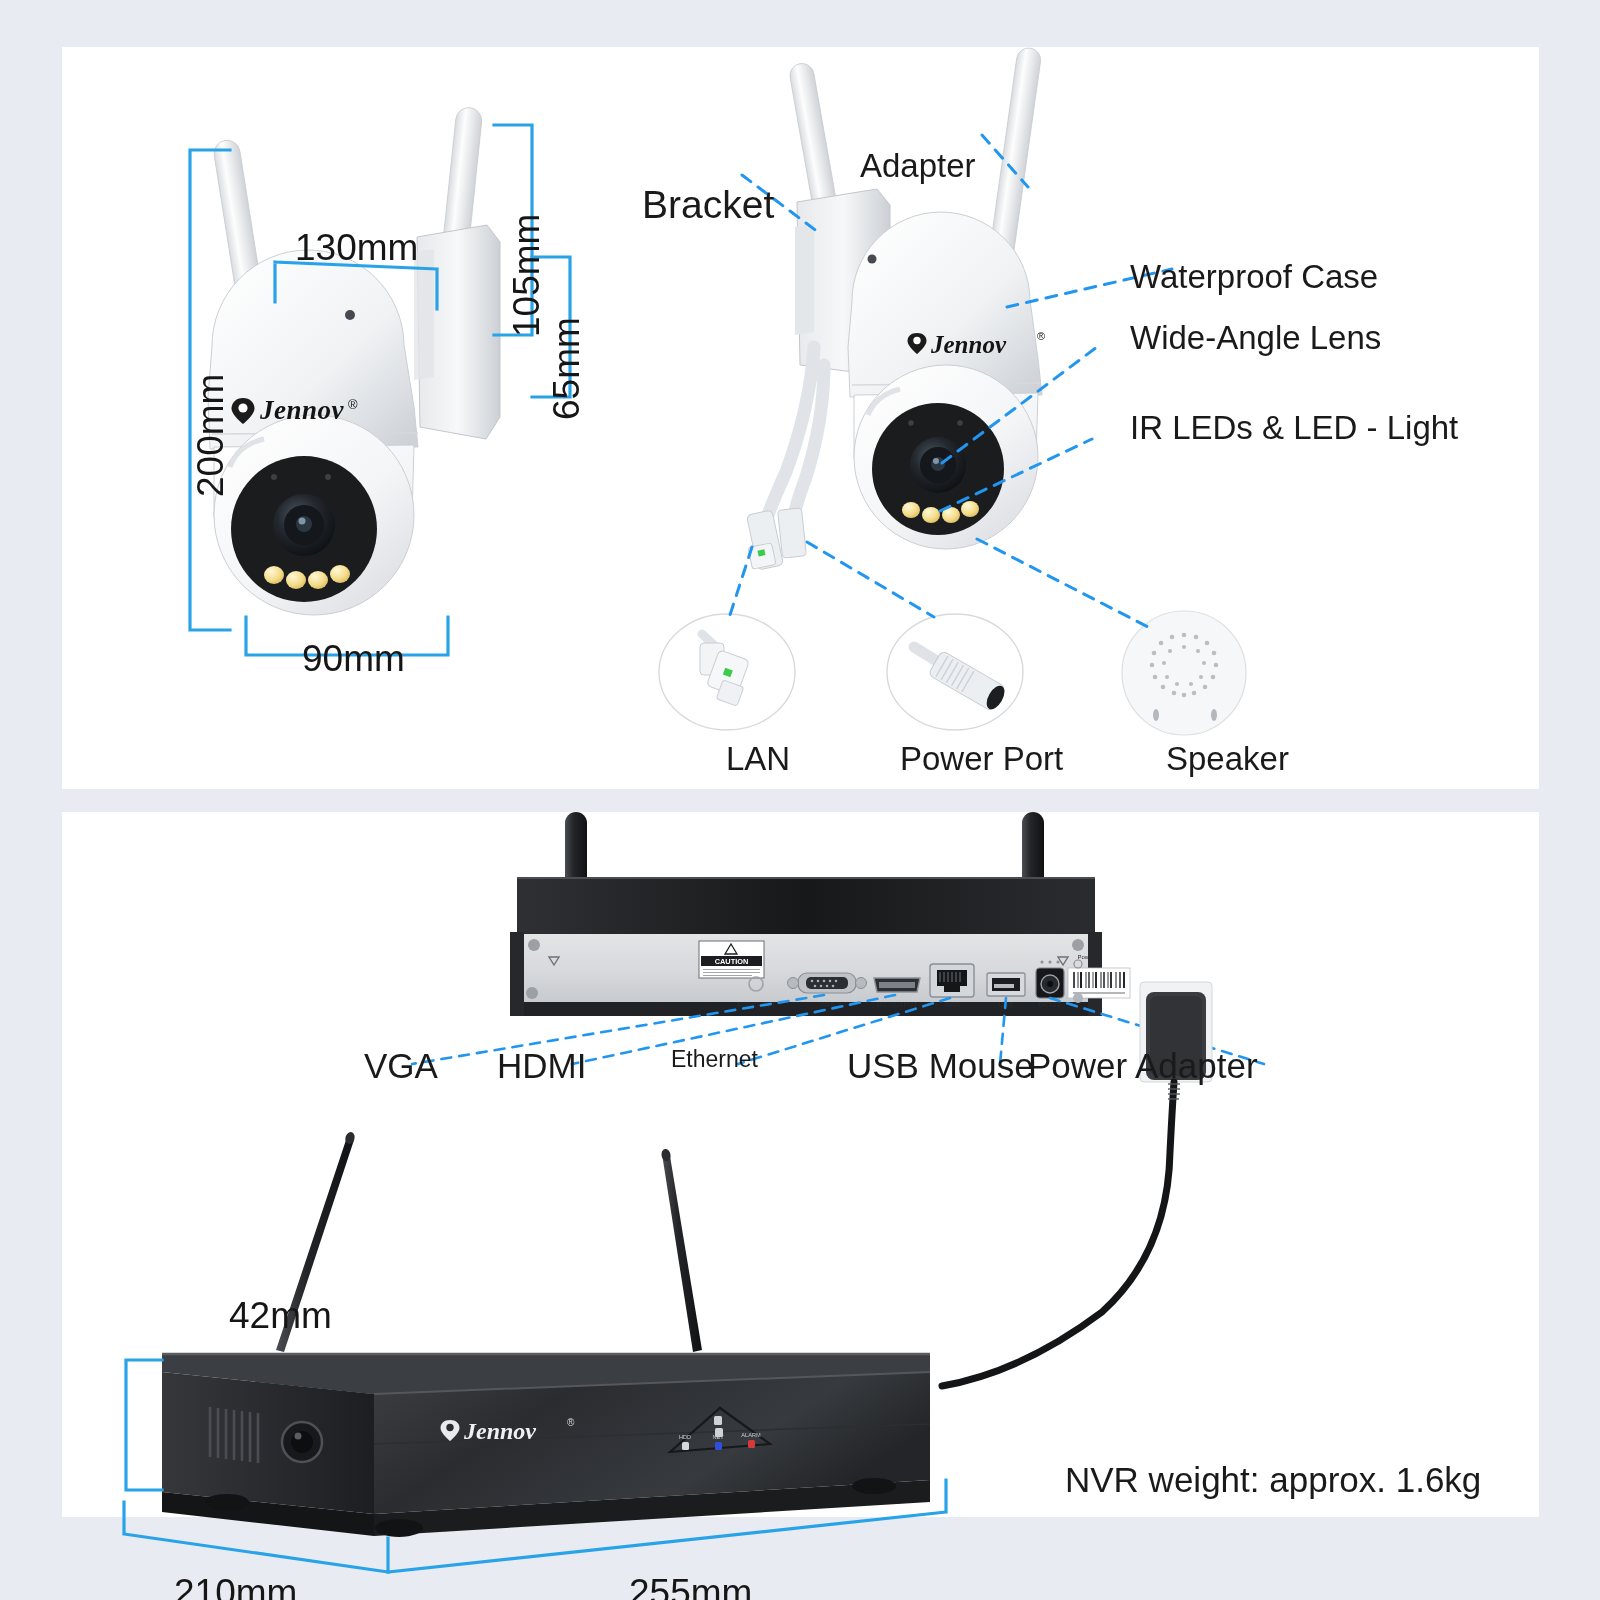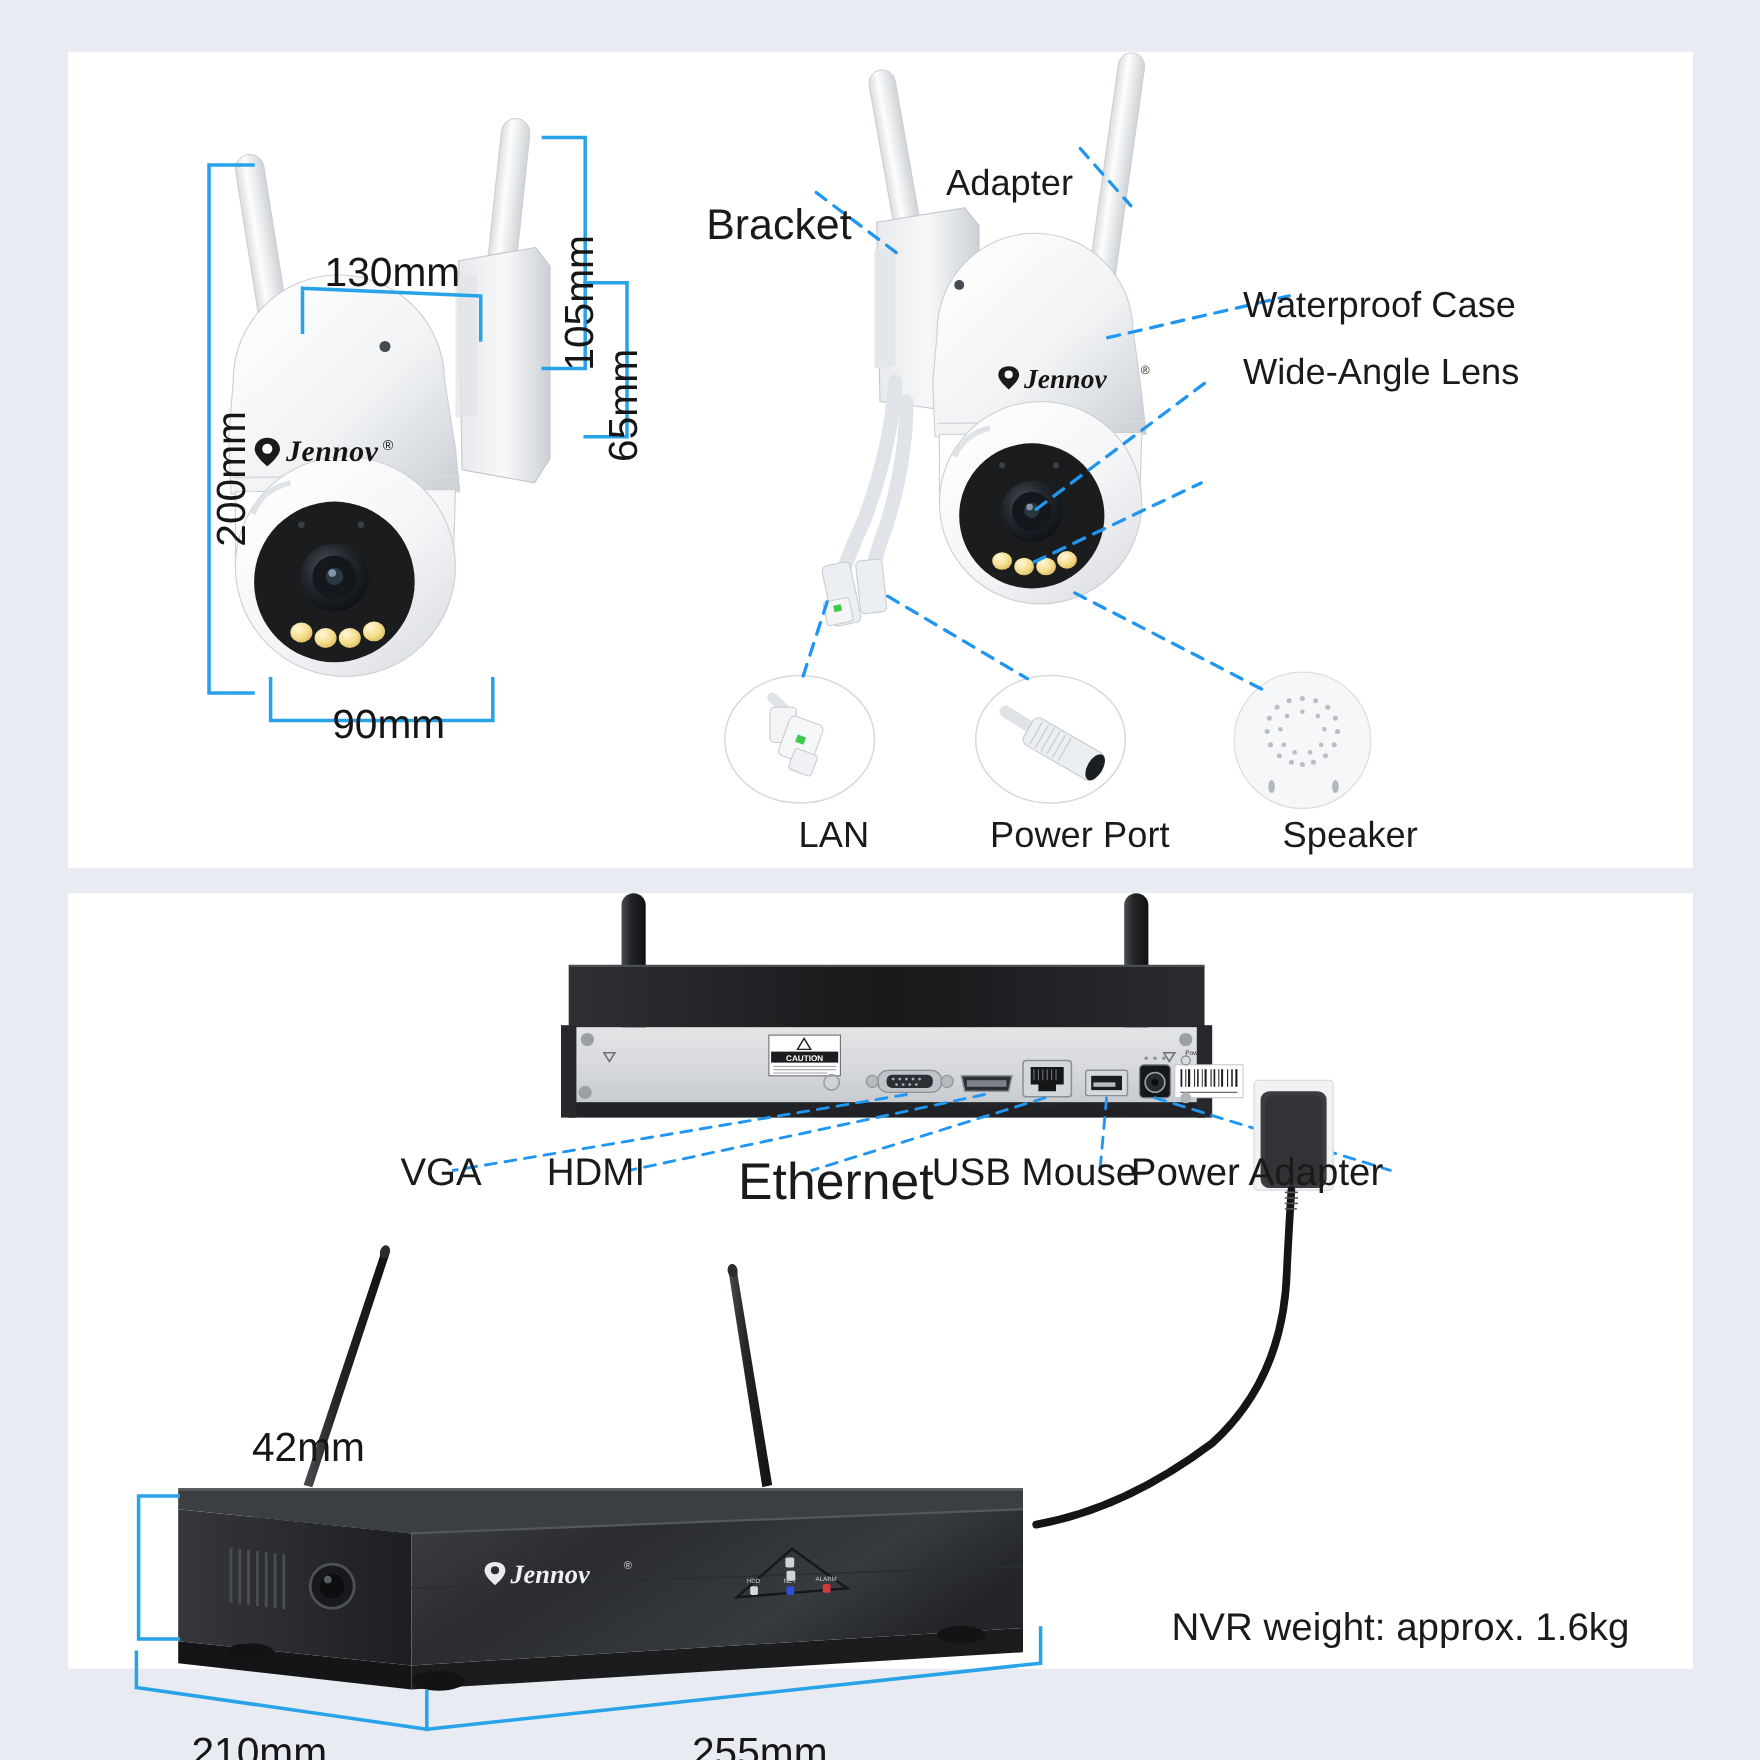--- a/index.html
+++ b/index.html
@@ -261,20 +261,21 @@
         <path d="M690 500 L668 568"></path>
         <path d="M745 495 L872 570"></path>
         <path d="M915 492 L1090 582"></path>
       </g>
     </svg>
 
     <div class="lbl" style="left:580px; top:136px; font-size:39px;">Bracket</div>
     <div class="lbl" style="left:798px; top:100px; font-size:33px;">Adapter</div>
     <div class="lbl" style="left:1068px; top:211px; font-size:33px;">Waterproof Case</div>
     <div class="lbl" style="left:1068px; top:272px; font-size:33px;">Wide-Angle Lens</div>
+    <div class="lbl" style="left:1068px; top:362px; font-size:33px;">IR LEDs &amp; LED - Light</div>
 
     <div class="lbl" style="left:664px; top:693px; font-size:33px;">LAN</div>
     <div class="lbl" style="left:838px; top:693px; font-size:33px;">Power Port</div>
     <div class="lbl" style="left:1104px; top:693px; font-size:33px;">Speaker</div>
   </div>
 
   <div class="panel" id="panel-nvr">
 
     <svg class="art" width="1477" height="741" viewBox="0 0 1477 741">
       <defs>
@@ -513,21 +514,21 @@
         <path d="M100 548 L64 548 M64 548 L64 678 M64 678 L100 678"></path>
 
         <path d="M62 690 L62 722 M62 722 L326 760 M326 760 L326 726"></path>
 
         <path d="M326 760 L884 700 M884 700 L884 668"></path>
       </g>
     </svg>
 
     <div class="lbl" style="left:302px; top:234px; font-size:35px;">VGA</div>
     <div class="lbl" style="left:435px; top:234px; font-size:35px;">HDMI</div>
-    <div class="lbl" style="left:609px; top:234px; font-size:47px;">Ethernet</div>
+    <div class="lbl" style="left:609px; top:234px; font-size:23px;">Ethernet</div>
     <div class="lbl" style="left:785px; top:234px; font-size:35px;">USB Mouse</div>
     <div class="lbl" style="left:966px; top:234px; font-size:35px;">Power Adapter</div>
 
     <div class="dim" style="left:167px; top:483px; font-size:37px;">42mm</div>
     <div class="dim" style="left:112px; top:760px; font-size:37px;">210mm</div>
     <div class="dim" style="left:567px; top:760px; font-size:37px;">255mm</div>
 
     <div class="lbl" style="left:1003px; top:648px; font-size:35px;">NVR weight: approx. 1.6kg</div>
   </div>
 

